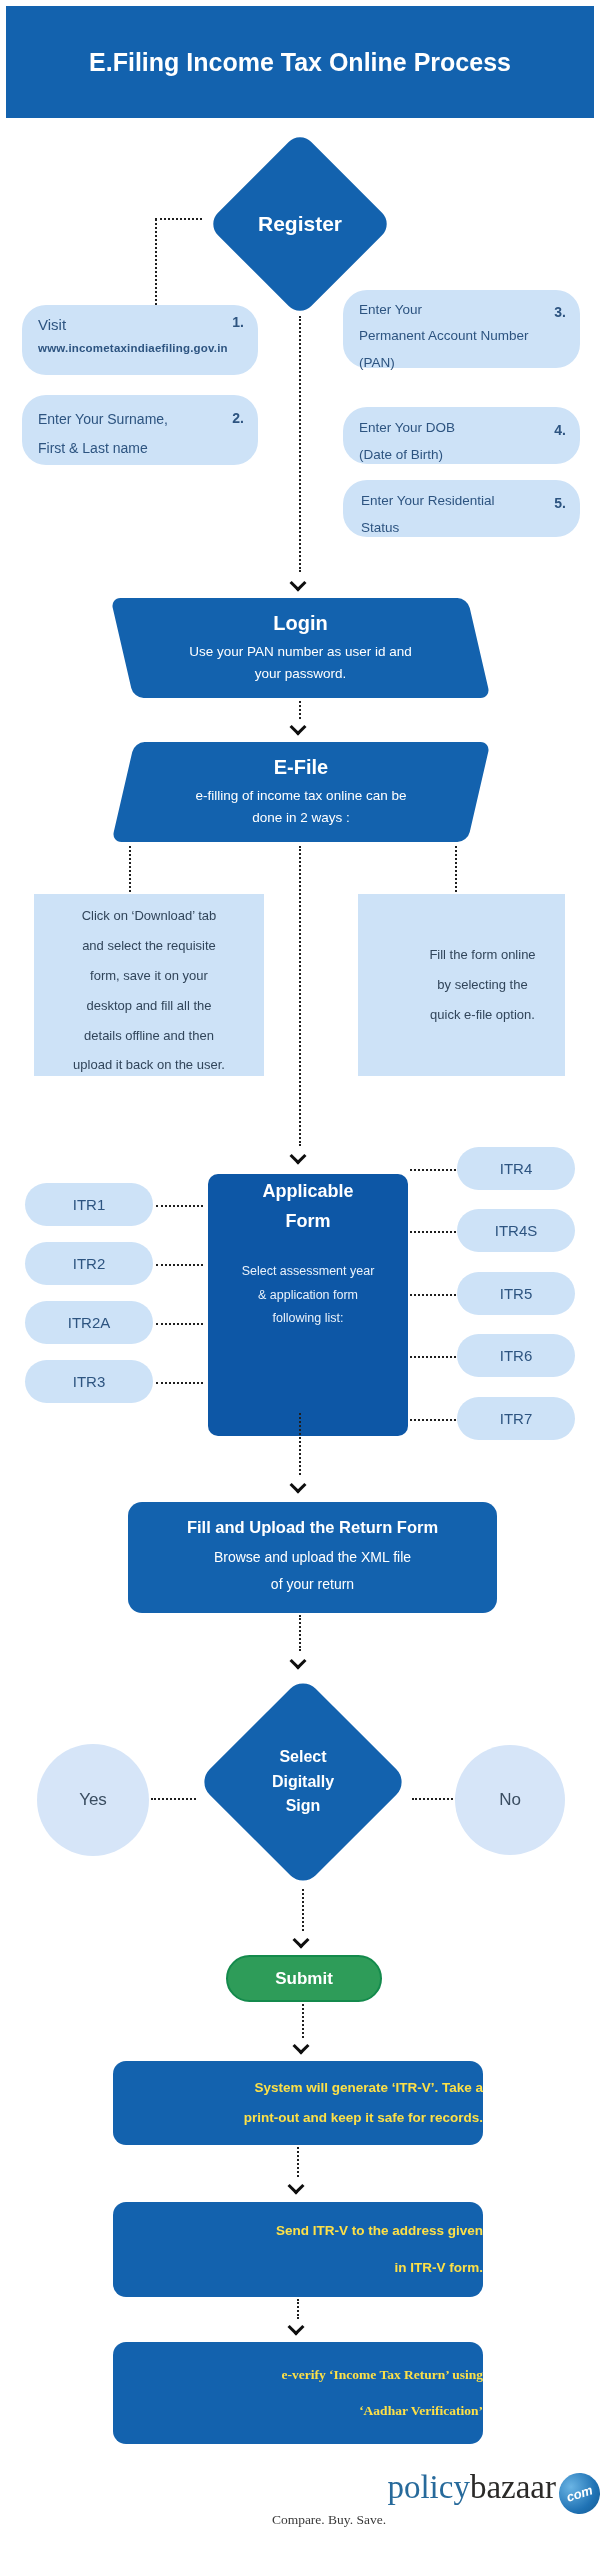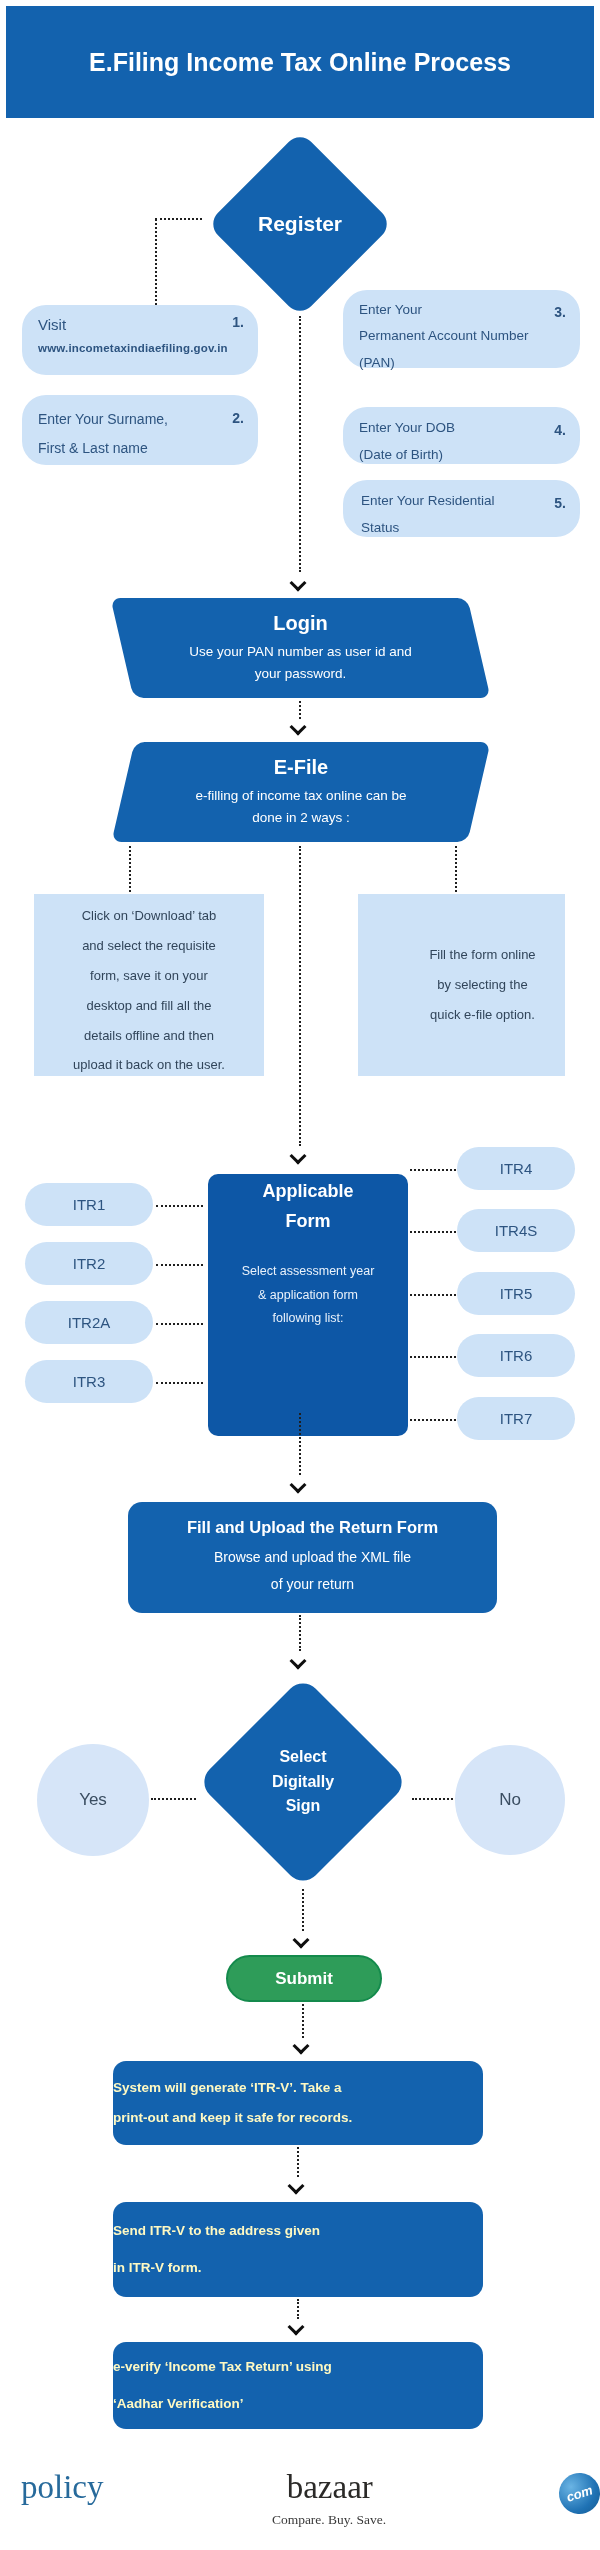--- a/index.html
+++ b/index.html
@@ -80,28 +80,28 @@
   .yes { left:37px;  top:1744px; width:112px; height:112px; }
   .no  { left:455px; top:1745px; width:110px; height:110px; }
 
   
   .submit { position:absolute; left:226px; top:1955px; width:156px; height:47px;
             background:var(--green,#2e9c59); border:2px solid #148a4c; border-radius:24px; color:#fff;
             font-size:17px; font-weight:bold; display:flex; align-items:center; justify-content:center; }
 
   
   .finalbox { position:absolute; left:113px; width:370px; background:var(--primary-blue,#1362ae);
-              border-radius:13px; color:#fef9c3; text-align:left; font-weight:bold; font-size:13.5px;
+              border-radius:13px; color:#fde047; text-align:right; font-weight:bold; font-size:13.5px;
               display:flex; flex-direction:column; justify-content:center; }
   .fb1 { top:2061px; height:84px; line-height:2.25; }
   .fb2 { top:2202px; height:95px; line-height:2.7; }
-  .fb3 { top:2342px; height:87px; line-height:2.7; }
-
-  
-  .logo { position:absolute; left:0; right:0; top:2469px; display:flex; justify-content:space-between;
+  .fb3 { top:2342px; height:102px; line-height:2.7;font-family:Liberation Serif, serif; }
+
+  
+  .logo { position:absolute; left:0; right:0; top:2469px; display:flex; justify-content:flex-end;
           align-items:flex-start; font-family:"Liberation Serif", serif;padding-left:21px; }
   .logo .w1 { color:#276a9b; font-size:33px; }
   .logo .w2 { color:#2b2a28; font-size:33px; }
   .logo .badge { width:41px; height:41px; border-radius:50%;
                  background:radial-gradient(circle at 35% 28%, #6ab4e4, #1f72b4 62%, #15598f);
                  color:#fff; display:flex; align-items:center; justify-content:center;
                  font-size:13px; font-style:italic; font-weight:bold; transform:rotate(-18deg);
                  margin-left:3px; margin-top:4px; font-family:"Liberation Sans",sans-serif; }
   .tagline { position:absolute; left:0; right:0; top:2512px; text-align:center; padding-left:58px;
              font-family:"Liberation Serif", serif; font-size:13.5px; color:#3b3b3b; }

